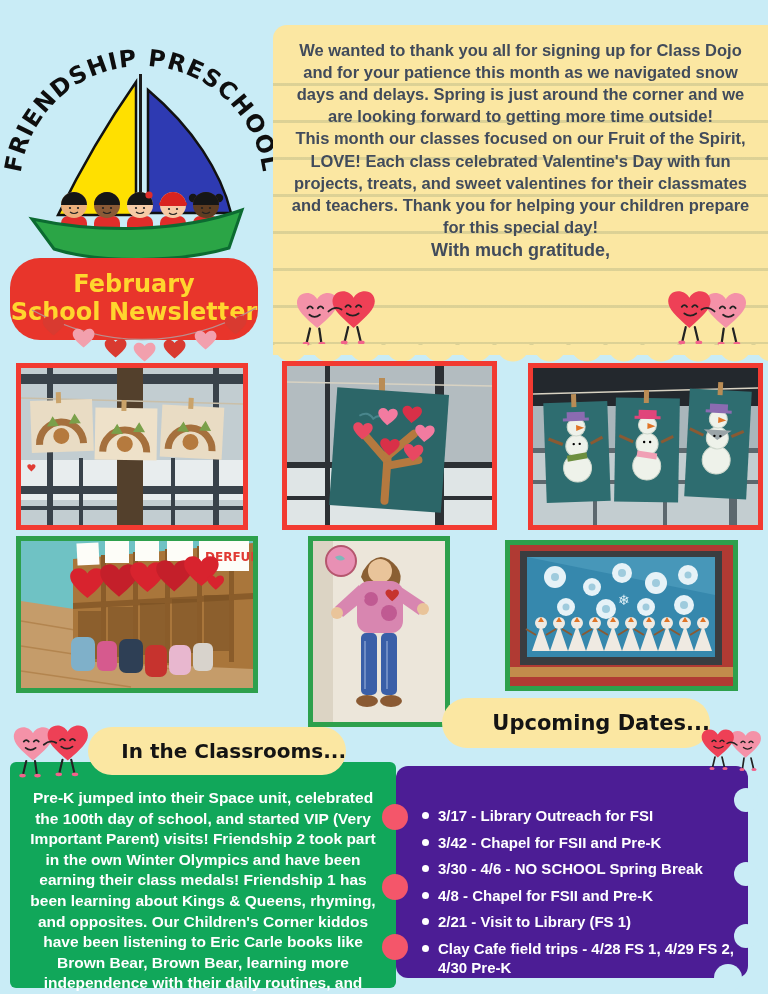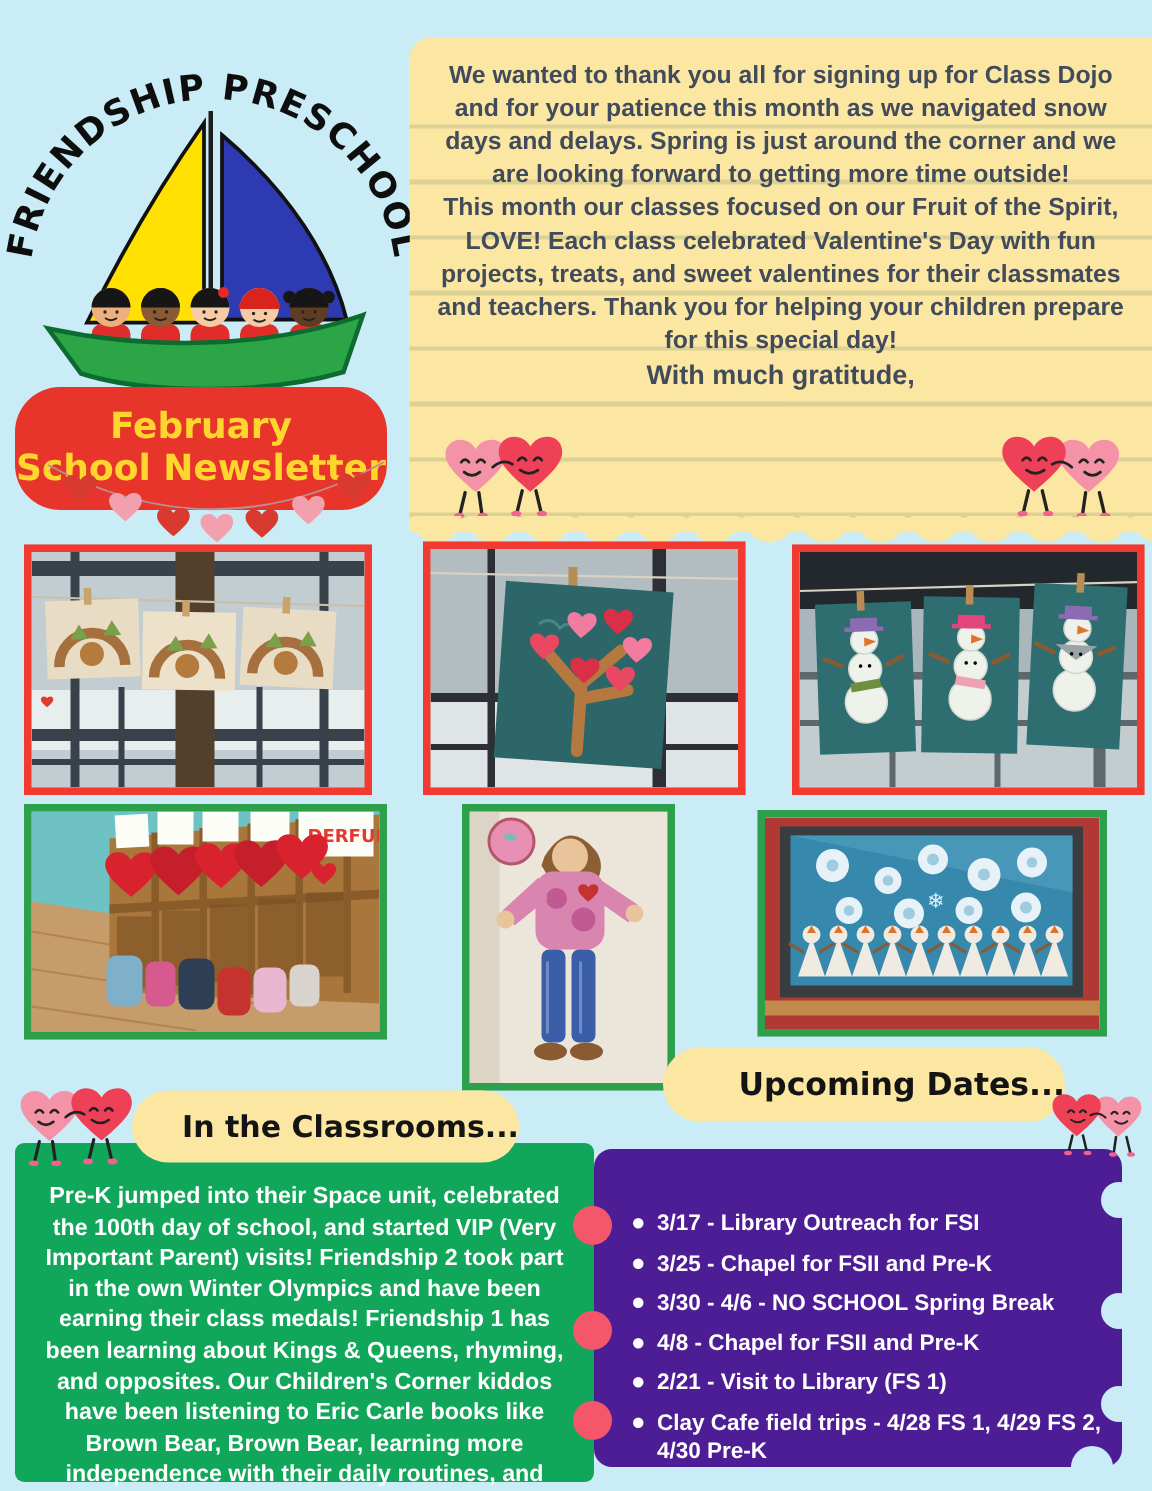--- a/index.html
+++ b/index.html
@@ -515,21 +515,21 @@
   <section class="datesbox">
     <div class="bump b1"></div>
     <div class="bump b2"></div>
     <div class="bump b3"></div>
     <div class="nub n1"></div>
     <div class="nub n2"></div>
     <div class="nub n3"></div>
     <div class="nub n4"></div>
     <ul>
       <li>3/17 - Library Outreach for FSI</li>
-      <li>3/25 - Chapel for FSII and Pre-K</li>
+      <li>3/42 - Chapel for FSII and Pre-K</li>
       <li>3/30 - 4/6 - NO SCHOOL Spring Break</li>
       <li>4/8 - Chapel for FSII and Pre-K</li>
       <li>2/21 - Visit to Library (FS 1)</li>
       <li>Clay Cafe field trips - 4/28 FS 1, 4/29 FS 2,  4/30 Pre-K</li>
     </ul>
   </section>
   <div class="pill right">
     <span>Upcoming Dates...</span>
   </div>
   <svg class="couple br">

